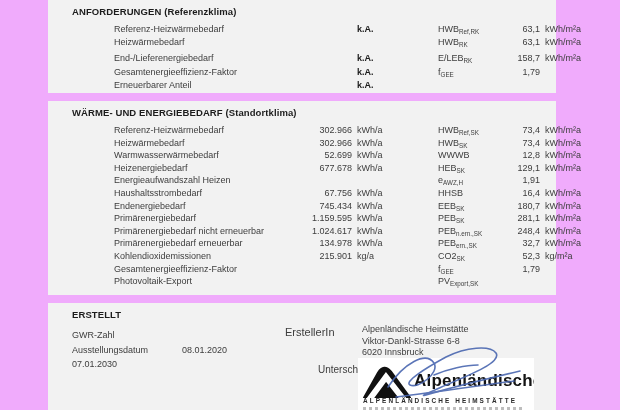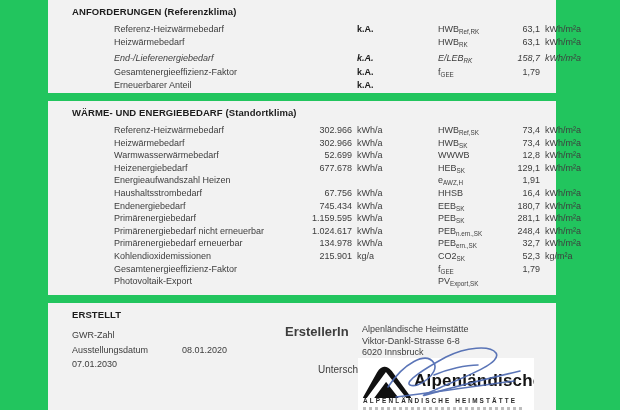--- a/index.html
+++ b/index.html
@@ -4,21 +4,21 @@
 <style>
   html,body{margin:0;padding:0;}
   body{
     font-family:"Liberation Sans", sans-serif;
     background:#ffffff;
     -webkit-font-smoothing:antialiased;
   }
   .page{
     position:relative;
     width:620px;height:410px;
-    background:#22c55e;
+    background:#f0abfc;
     overflow:hidden;
     color:#3d3d3d;
   }
   .panel{
     position:absolute;
     left:48px;width:508px;
     background:#f2f2f2;
     box-sizing:border-box;
     padding:6px 10px 0 24px;
   }
@@ -32,35 +32,35 @@
   }
   .rows{margin-top:6px;}
   .row{
     display:flex;
     height:13.2px;
     line-height:13.2px;
     font-size:9px;
     white-space:nowrap;
   }
   .panel-2 .row{height:12.6px;line-height:12.6px;}
-  .row.gap{margin-top:3px;font-style:italic;}
+  .row.gap{margin-top:3px;}
   .c-label{flex:0 0 178px;overflow:hidden;padding-left:42px;}
   .c-mval{flex:0 0 60px;text-align:right;}
   .c-munit{flex:0 0 86px;text-align:left;padding-left:5px;box-sizing:border-box;}
   .c-munit.ka{font-weight:bold;color:#1c1c1c;}
   .c-sym{flex:0 0 60px;text-align:left;}
   .c-rval{flex:0 0 42px;text-align:right;}
   .c-runit{flex:0 0 48px;text-align:left;padding-left:5px;box-sizing:border-box;}
   .c-sym sub{font-size:6.3px;vertical-align:-2px;letter-spacing:0;}
   
   .created-fields{position:absolute;left:24px;top:25px;}
   .cf-row{display:flex;height:14.5px;line-height:14.5px;font-size:9px;}
   .cf-label{flex:0 0 110px;}
   .cf-value{flex:0 0 80px;}
-  .creator-label{position:absolute;left:237px;top:23px;font-size:13px;line-height:12px;font-weight:bold;}
+  .creator-label{position:absolute;left:237px;top:23px;font-size:11px;line-height:12px;}
   .signature-label{position:absolute;left:237px;top:61px;font-size:10px;line-height:12px;margin-left:33px;}
   .address{position:absolute;left:314px;top:21px;font-size:9px;line-height:11.5px;}
   .logo-box{
     position:absolute;left:310px;top:55px;
     width:176px;height:52px;
     background:#ffffff;
     overflow:hidden;
   }
   .logo-row{position:absolute;left:4px;top:6px;display:flex;align-items:center;}
   .logo-mountain{width:50px;height:34px;}

